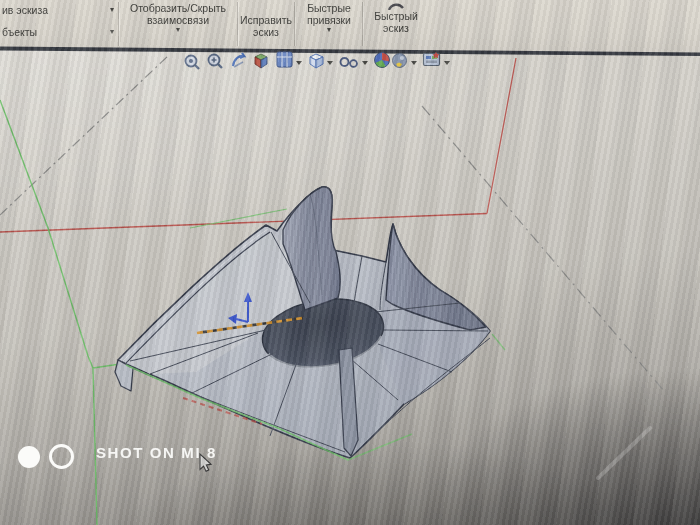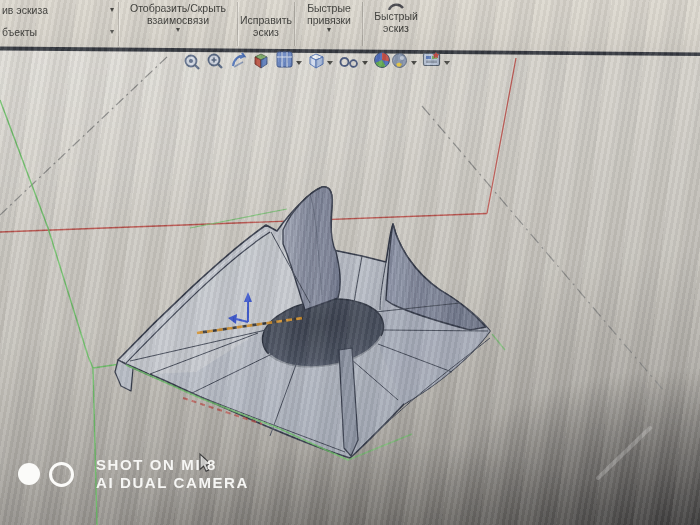--- a/index.html
+++ b/index.html
@@ -24,21 +24,21 @@
     background:linear-gradient(180deg,#dcd8cf 0%,#d7d3ca 60%,#cfcbc3 100%);
     clip-path:polygon(0 0,100% 0,100% 55px,0 48px);
     color:#3b3b37;font-size:10.5px;line-height:12px;
   }
   .tb-left{position:absolute;left:0;top:0;width:117px;height:48px;}
   .tb-left .row{position:absolute;left:2px;width:112px;display:flex;justify-content:space-between;align-items:center;}
   .tb-left .row.r1{top:4px;} .tb-left .row.r2{top:26px;}
   .tb-sep{position:absolute;top:2px;width:1px;height:44px;background:#b4b0a8;box-shadow:1px 0 0 #e7e4dc;}
   .tb-btn{position:absolute;text-align:center;cursor:default;}
   .tb-btn .dd{display:block;font-size:8px;line-height:8px;color:#4a4a46;}
-  .wm{position:absolute;left:18px;top:456px;z-index:7;display:flex;align-items:center;color:#f6f6f4;}
+  .wm{position:absolute;left:18px;top:444px;z-index:7;display:flex;align-items:flex-start;color:#f6f6f4;}
   .wm-dots{display:flex;align-items:center;gap:9px;margin-right:22px;}
   .dot1{width:22px;height:22px;border-radius:50%;background:#fbfbf9;}
   .dot2{width:19px;height:19px;border-radius:50%;border:3px solid #fbfbf9;}
   .wm-text{font-size:15px;font-weight:bold;letter-spacing:1.6px;line-height:18px;}
   svg.scene{position:absolute;inset:0;z-index:4;}
   .arrow-glyph{font-size:8px;color:#4a4a46;}
 </style>
 </head>
 <body>
 
@@ -266,17 +266,16 @@
 
   <div class="moire"></div>
 
   <div class="wm">
     <div class="wm-dots">
       <div class="dot1"></div>
       <div class="dot2"></div>
     </div>
     <div class="wm-text">
       <div>SHOT ON MI 8</div>
-      <div>AI DUAL CAMERA</div>
     </div>
   </div>
 
 </div>
 
 </body></html>

